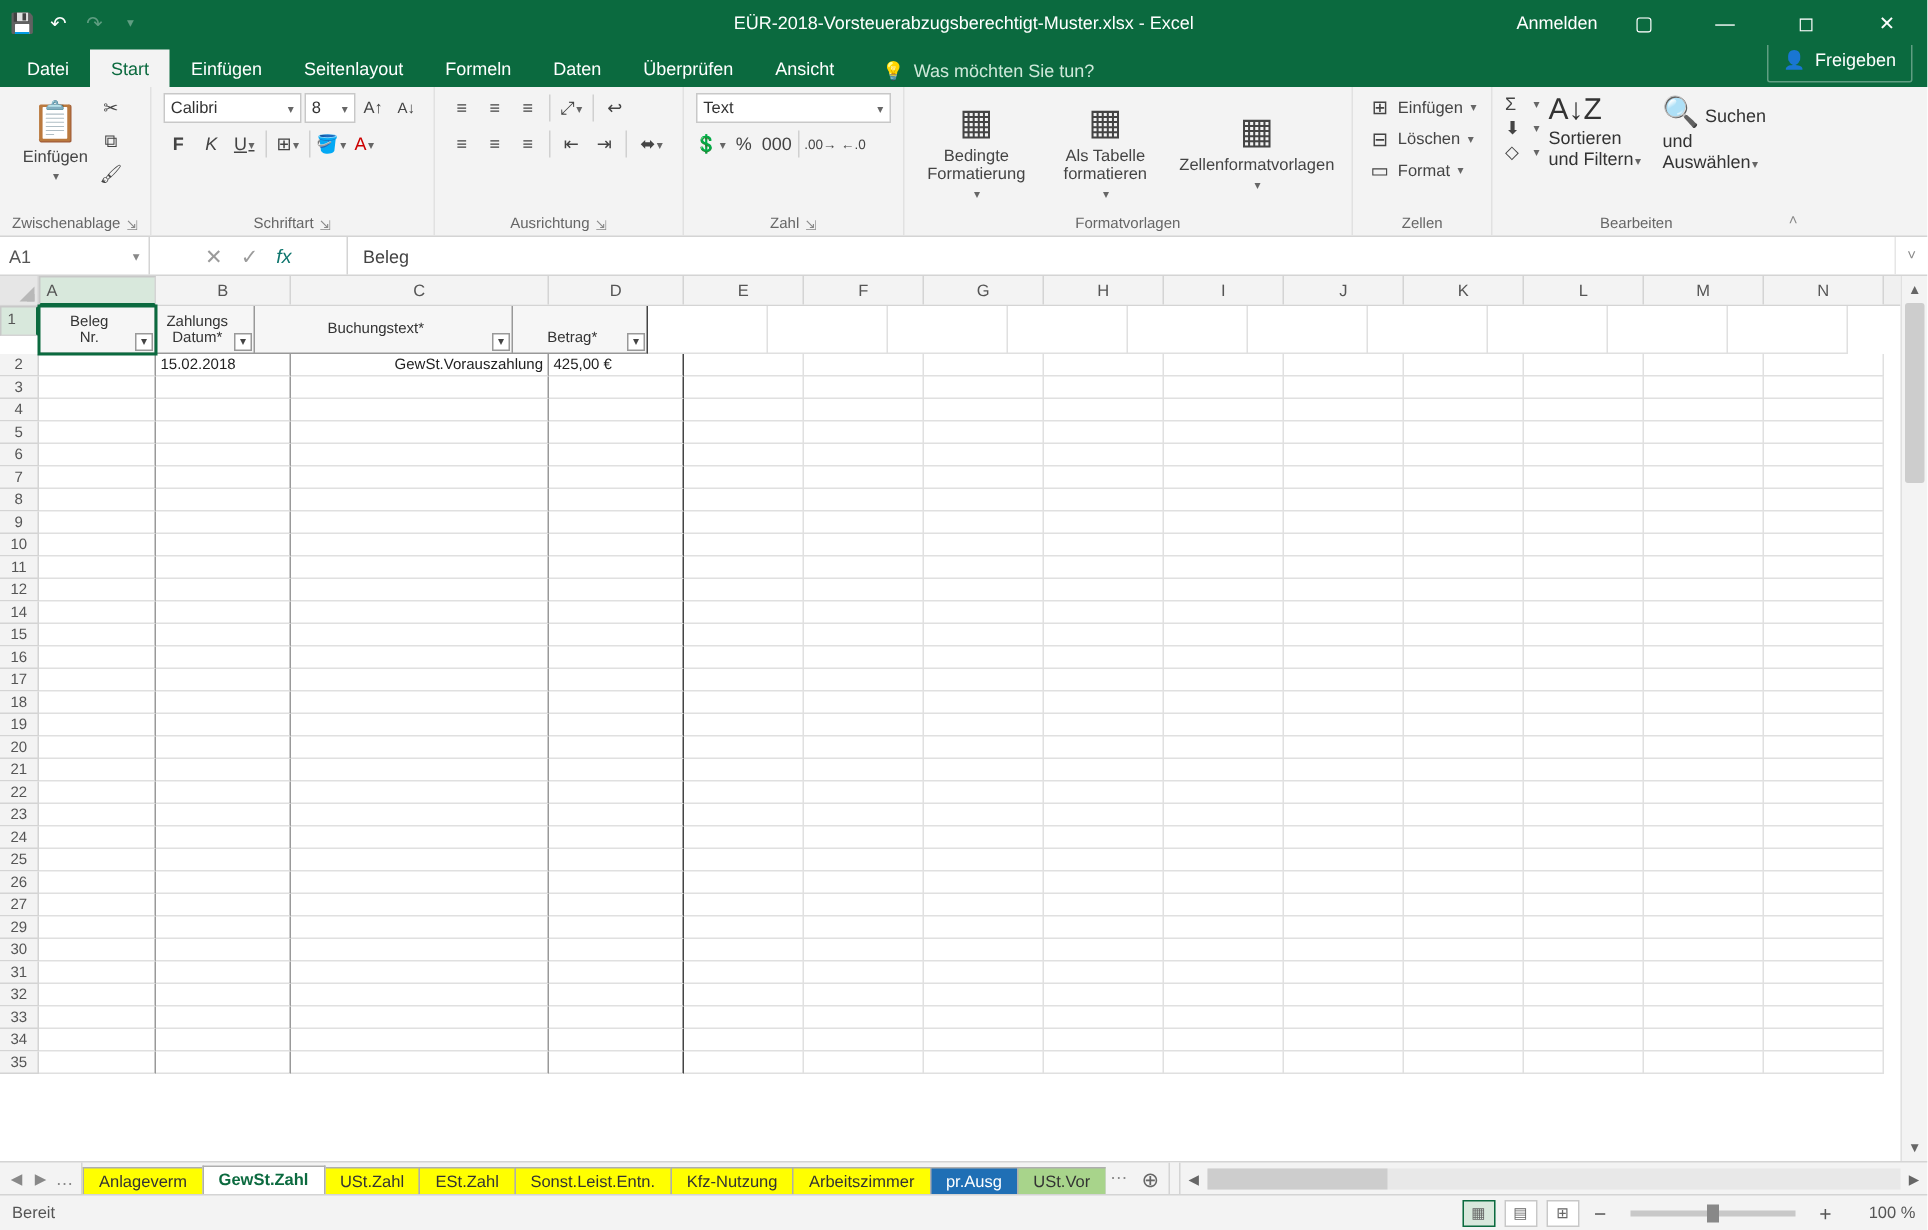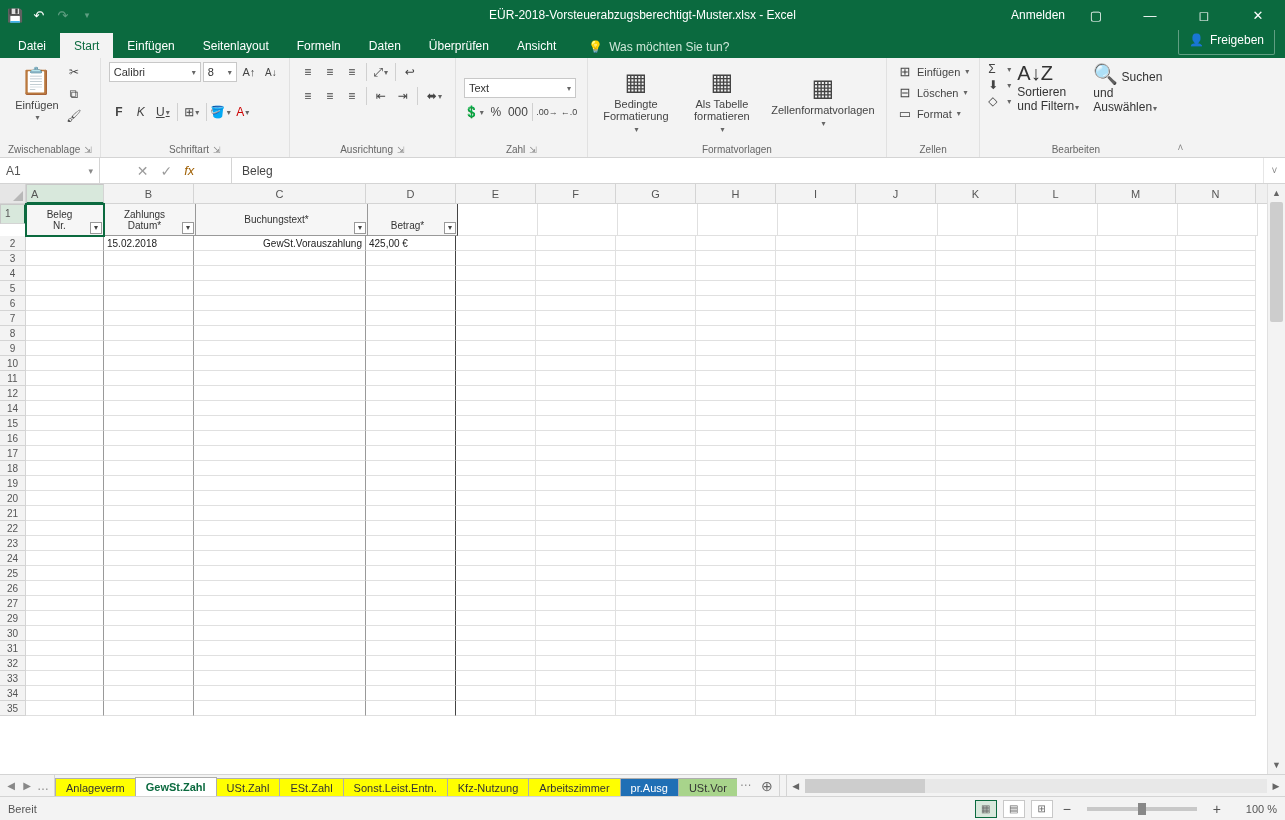--- a/index.html
+++ b/index.html
@@ -51,21 +51,21 @@
 .cells-group .ico2 { width:16px; text-align:center; font-size:13px;}
 
 .editing-group .editcol { display:flex; flex-direction:column; gap:2px; font-size:11px;}
 .editing-group .ico3 { width:16px; font-size:12px; color:#444;}
 
 
 .fbar { height:26px; border-bottom:1px solid #d4d4d4; display:flex; align-items:stretch; background:#fff; }
 .namebox { width:100px; border-right:1px solid #d4d4d4; display:flex; align-items:center; padding:0 6px; font-size:12px; color:#555; justify-content:space-between;}
 .namebox .arr{ font-size:9px; color:#888;}
 .fx-zone { width:132px; border-right:1px solid #d4d4d4; display:flex; align-items:center; justify-content:center; gap:12px; color:#9b9b9b; font-size:14px;}
-.fx-zone .fx { font-style:italic; font-size:13px; color:#a16207;}
+.fx-zone .fx { font-style:italic; font-size:13px; color:#0f766e;}
 .formula-input { flex:1; padding:0 10px; display:flex; align-items:center; font-size:12px; color:#444;}
 .fbar-expand { width:22px; border-left:1px solid #e6e6e6; display:flex; align-items:center; justify-content:center; color:#888; font-size:10px;}
 
 
 .grid-wrap { position:relative; height: calc(820px - 30px - 28px - 100px - 26px - 22px - 24px); display:flex; }
 .grid { flex:1; overflow:hidden; position:relative; }
 .colhead-row { display:flex; height:20px; background:#f0f0f0; border-bottom:1px solid #d4d4d4;}
 .sel-all { width:26px; border-right:1px solid #d4d4d4; background:#e6e6e6; position:relative;}
 .sel-all::after{ content:""; position:absolute; right:2px; bottom:2px; border:5px solid transparent; border-right-color:#b8b8b8; border-bottom-color:#b8b8b8;}
 .colhead { border-right:1px solid #d4d4d4; text-align:center; font-size:11px; color:#555; line-height:20px; background:#f3f3f3;}
@@ -169,21 +169,21 @@
         <div class="smallbtn">🖌</div>
       </div>
     </div>
     <div class="group-label">
         <span>Zwischenablage</span>
         <span class="dlg">⇲</span>
       </div>
   </div>
 
   <div class="group font-group">
-    <div class="row3" style="gap:20px;">
+    <div class="row3" style="gap:4px;">
       <div class="hline">
         <div class="sel fontname">
             <span>Calibri</span>
             <span class="arr">▾</span>
           </div>
         <div class="sel fontsize">
             <span>8</span>
             <span class="arr">▾</span>
           </div>
         <div class="smallbtn" style="font-size:11px;">A↑</div>
@@ -234,21 +234,21 @@
       </div>
     </div>
     <div class="group-label">
         <span>Ausrichtung</span>
         <span class="dlg">⇲</span>
       </div>
   </div>
 
   <div class="group">
     <div class="row3" style="gap:4px;">
-      <div class="sel" style="width:112px;margin-top:16px;">
+      <div class="sel" style="width:130px;">
           <span>Text</span>
           <span class="arr">▾</span>
         </div>
       <div class="hline">
         <div class="smallbtn">💲<span class="chev">▾</span></div>
         <div class="smallbtn">%</div>
         <div class="smallbtn">000</div>
         <div class="rule"></div>
         <div class="smallbtn" style="font-size:9px;">.00→</div>
         <div class="smallbtn" style="font-size:9px;">←.0</div>
@@ -374,21 +374,21 @@
         <div class="colhead" style="width: 80px;">N</div>
       </div>
     <div class="rows" id="gridrows">
         <div class="row tall">
           <div class="rowhead sel">1</div>
           <div class="cell hdr active" style="width: 78px; border-right: 1px solid rgb(153, 153, 153);">
             <span style="white-space:pre-line;">Beleg
 Nr.</span>
             <span class="filter">▾</span>
           </div>
-          <div class="cell hdr" style="width: 92px; border-right: 1px solid rgb(153, 153, 153); text-align: center;">
+          <div class="cell hdr" style="width: 66px; border-right: 1px solid rgb(153, 153, 153); text-align: center;">
             <span style="white-space:pre-line;">Zahlungs
 Datum*</span>
             <span class="filter">▾</span>
           </div>
           <div class="cell hdr" style="width: 172px; border-right: 1px solid rgb(153, 153, 153);">
             <span style="white-space:pre-line;">Buchungstext*</span>
             <span class="filter">▾</span>
           </div>
           <div class="cell hdr tblborder-r" style="width: 90px;">
             <span style="white-space:pre-line;margin-top:12px;">Betrag*</span>

